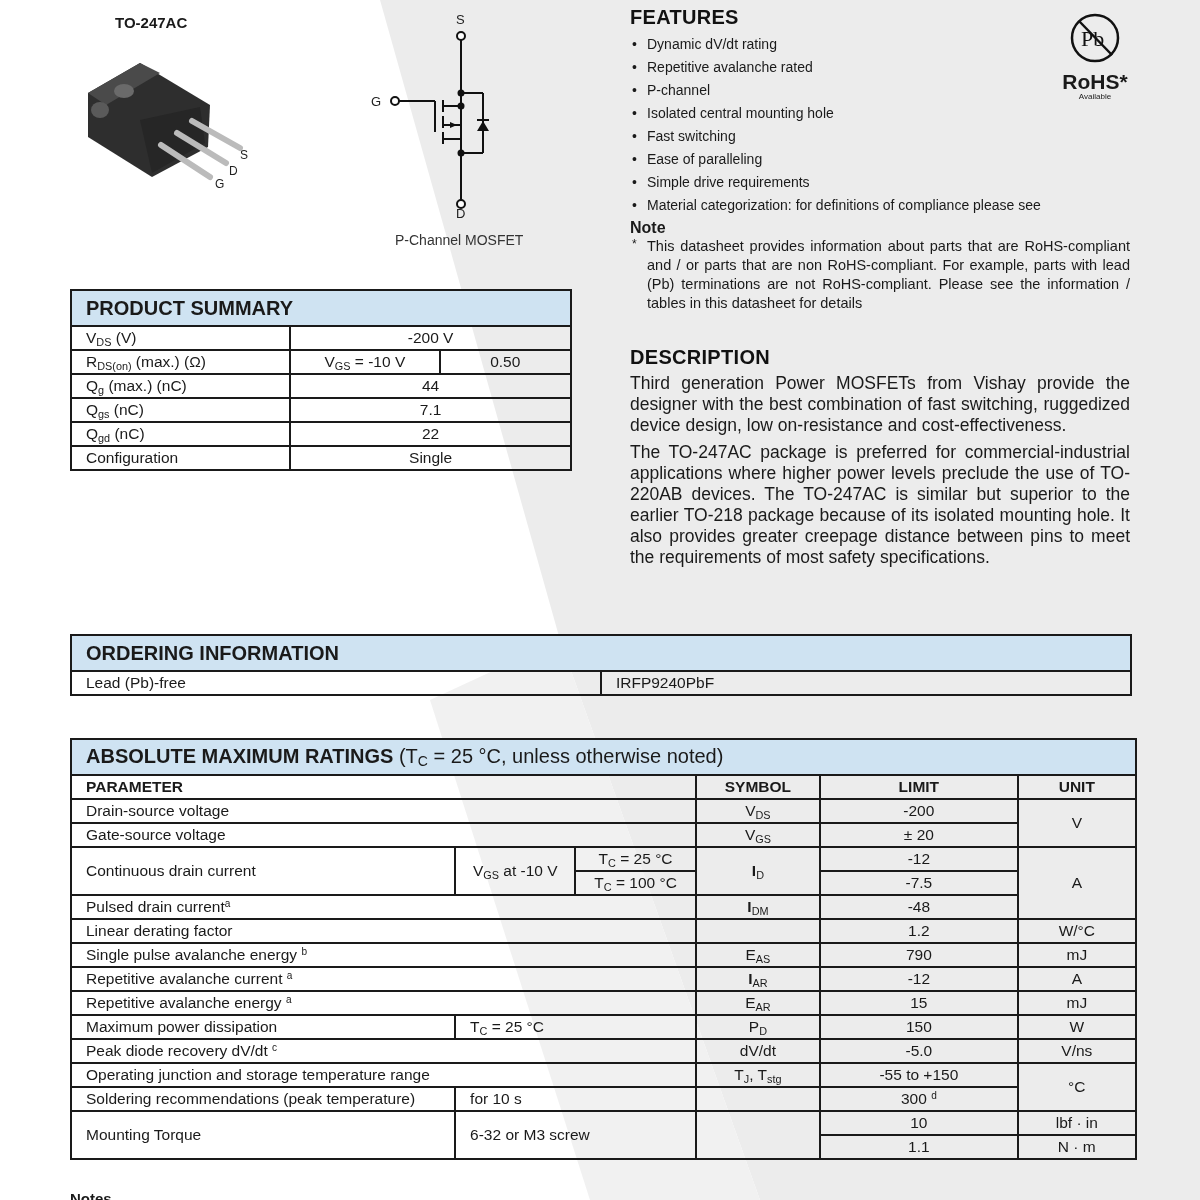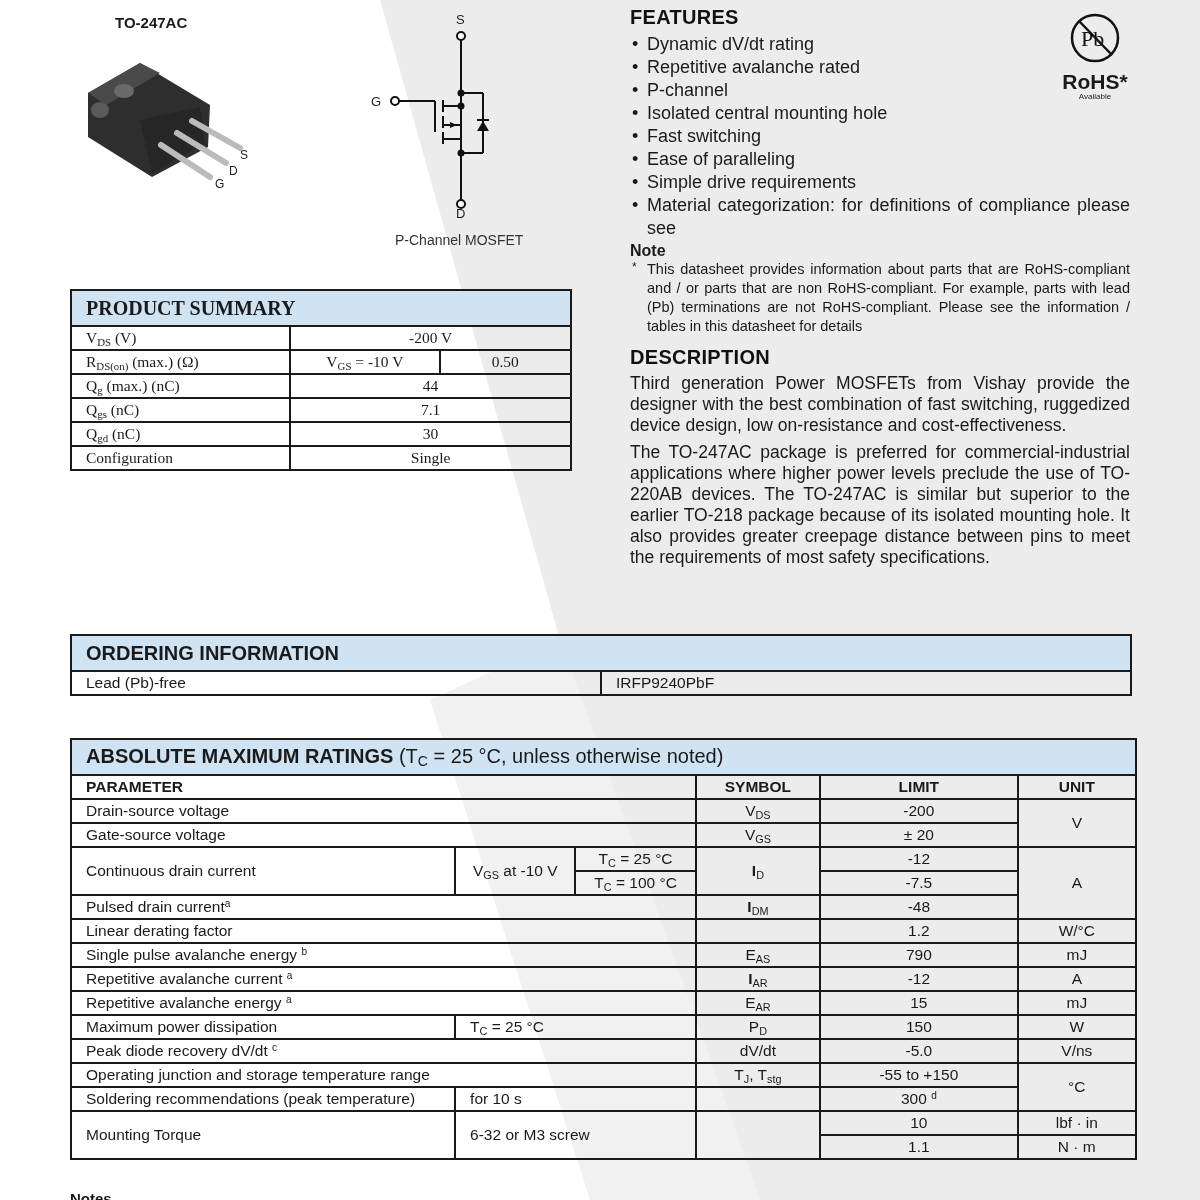--- a/index.html
+++ b/index.html
@@ -20,40 +20,40 @@
   .pkg-title { left:115px; top:14px; font-weight:bold; font-size:15px; }
   .pkg-img { left:80px; top:55px; width:190px; height:145px; }
 
   
   .sch { left:360px; top:8px; width:200px; height:210px; }
   .sch-caption { left:395px; top:232px; font-size:14px; color:#333; }
 
   
   .features { left:630px; top:6px; width:500px; }
   .h-sec { font-weight:bold; font-size:20px; letter-spacing:0.3px; margin:0; color:#111; }
-  .feat-list { list-style:none; margin:4px 0 0 0; padding:0; font-size:18px; line-height:23px; }
+  .feat-list { list-style:none; margin:4px 0 0 0; padding:0; font-size:14px; line-height:23px; }
   .feat-list li { position:relative; padding-left:17px; text-align:justify; }
   .feat-list li::before { content:"•"; position:absolute; left:2px; top:0; }
   .note-title { font-weight:bold; font-size:16px; margin-top:2px; }
   .note-text { position:relative; padding-left:17px; font-size:14.5px; line-height:19px; text-align:justify; text-align-last:left; }
   .note-text .ast { position:absolute; left:2px; top:-2px; font-size:12px; }
 
   .rohs { left:1055px; top:12px; width:80px; text-align:center; }
   .rohs-txt { font-weight:bold; font-size:21px; margin-top:2px; }
   .rohs-sub { font-size:8px; margin-top:-2px; }
 
   .desc { left:630px; top:346px; width:500px; }
   .desc p { margin:4px 0 6px 0; font-size:17.5px; line-height:21px; text-align:justify; }
 
   
   table { border-collapse:collapse; }
   td, th { border:2px solid #1a1a1a; font-weight:normal; }
   .hdr-cell { background:#cfe3f2; text-align:left; padding:3px 14px; font-weight:bold; font-size:20px; height:28px; }
 
-  .ps { left:70px; top:289px; width:502px; font-size:15.5px;font-family:Liberation Serif, serif; }
+  .ps { left:70px; top:289px; width:502px; font-size:15.5px; }
   .ps td { height:22px; padding:0 14px; }
   .ps td.c { text-align:center; }
 
   .oi { left:70px; top:634px; width:1062px; font-size:15.5px;border-radius:28px; }
   .oi td { height:22px; padding:0 14px; }
 
   .amr { left:70px; top:738px; width:1067px; font-size:15.5px; }
   .amr td { height:22px; padding:0 14px; }
   .amr td.c { text-align:center; padding:0 4px; }
   .amr .colhdr { font-weight:bold; }
@@ -174,21 +174,21 @@
   <tr>
     <td><span>Q</span><sub>g</sub><span> (max.) (nC)</span></td>
     <td class="c" colspan="2">44</td>
   </tr>
   <tr>
     <td><span>Q</span><sub>gs</sub><span> (nC)</span></td>
     <td class="c" colspan="2">7.1</td>
   </tr>
   <tr>
     <td><span>Q</span><sub>gd</sub><span> (nC)</span></td>
-    <td class="c" colspan="2">30</td>
+    <td class="c" colspan="2">22</td>
   </tr>
   <tr>
     <td>Configuration</td>
     <td class="c" colspan="2">Single</td>
   </tr>
 </tbody>
   </table>
 
 <table class="layer oi">
   <colgroup>

